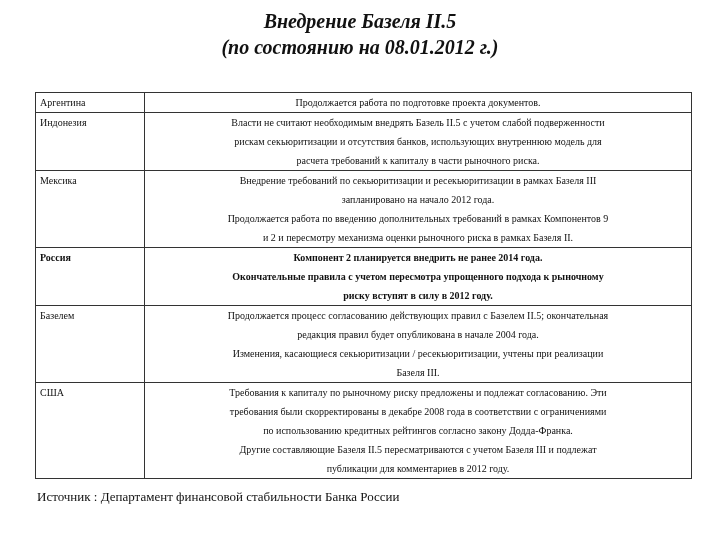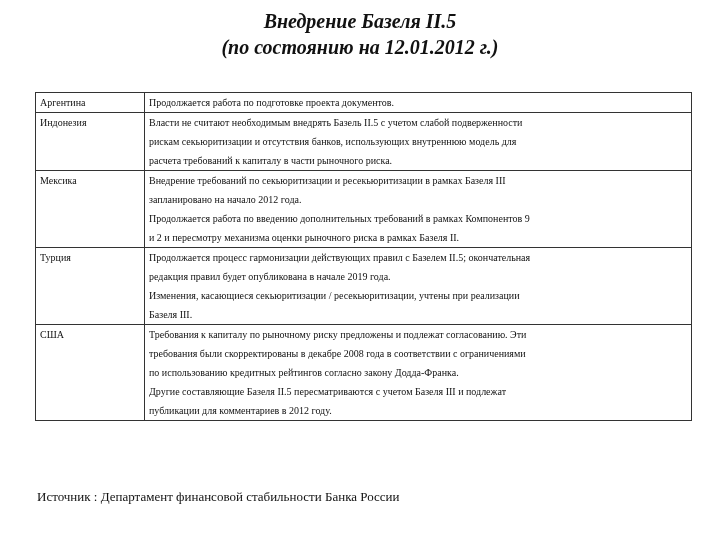--- a/index.html
+++ b/index.html
@@ -15,31 +15,31 @@
   .title.l2 { top: 34px; }
   table.basel {
     position: absolute; left: 35px; top: 92px; width: 657px;
     border-collapse: collapse; font-size: 10px; line-height: 19px;
   }
   table.basel td {
     border: 1px solid #333; vertical-align: top; padding: 0 4px 0 4px;
   }
   table.basel td.country { width: 100px; }
   .row.bold td { font-weight: bold; }
-  .line { display: block; white-space: nowrap; }
+  .line { display: block; white-space: nowrap; text-align: center; }
   .source {
     position: absolute; left: 37px; top: 489px; font-size: 13px;
     color: #111;
   }
 </style>
 </head>
 <body>
 
 <div class="title l1">Внедрение Базеля II.5</div>
-<div class="title l2">(по состоянию на 12.01.2012 г.)</div>
+<div class="title l2">(по состоянию на 08.01.2012 г.)</div>
 
 <table class="basel">
   <tbody>
     <tr class="row">
       <td class="country">Аргентина</td>
       <td>
         <span class="line">Продолжается работа по подготовке проекта документов.</span>
       </td>
     </tr>
     <tr class="row">
@@ -52,25 +52,33 @@
     </tr>
     <tr class="row">
       <td class="country">Мексика</td>
       <td>
         <span class="line">Внедрение требований по секьюритизации и ресекьюритизации в рамках Базеля III</span>
         <span class="line">запланировано на начало 2012 года.</span>
         <span class="line">Продолжается работа по введению дополнительных требований в рамках Компонентов 9</span>
         <span class="line">и 2 и пересмотру механизма оценки рыночного риска в рамках Базеля II.</span>
       </td>
     </tr>
+    <tr class="row bold">
+      <td class="country">Россия</td>
+      <td>
+        <span class="line">Компонент 2 планируется внедрить не ранее 2014 года.</span>
+        <span class="line">Окончательные правила с учетом пересмотра упрощенного подхода к рыночному</span>
+        <span class="line">риску вступят в силу в 2012 году.</span>
+      </td>
+    </tr>
     <tr class="row">
-      <td class="country">Турция</td>
+      <td class="country">Базелем</td>
       <td>
-        <span class="line">Продолжается процесс гармонизации действующих правил с Базелем II.5; окончательная</span>
-        <span class="line">редакция правил будет опубликована в начале 2019 года.</span>
+        <span class="line">Продолжается процесс согласованию действующих правил с Базелем II.5; окончательная</span>
+        <span class="line">редакция правил будет опубликована в начале 2004 года.</span>
         <span class="line">Изменения, касающиеся секьюритизации / ресекьюритизации, учтены при реализации</span>
         <span class="line">Базеля III.</span>
       </td>
     </tr>
     <tr class="row">
       <td class="country">США</td>
       <td>
         <span class="line">Требования к капиталу по рыночному риску предложены и подлежат согласованию. Эти</span>
         <span class="line">требования были скорректированы в декабре 2008 года в соответствии с ограничениями</span>
         <span class="line">по использованию кредитных рейтингов согласно закону Додда-Франка.</span>

